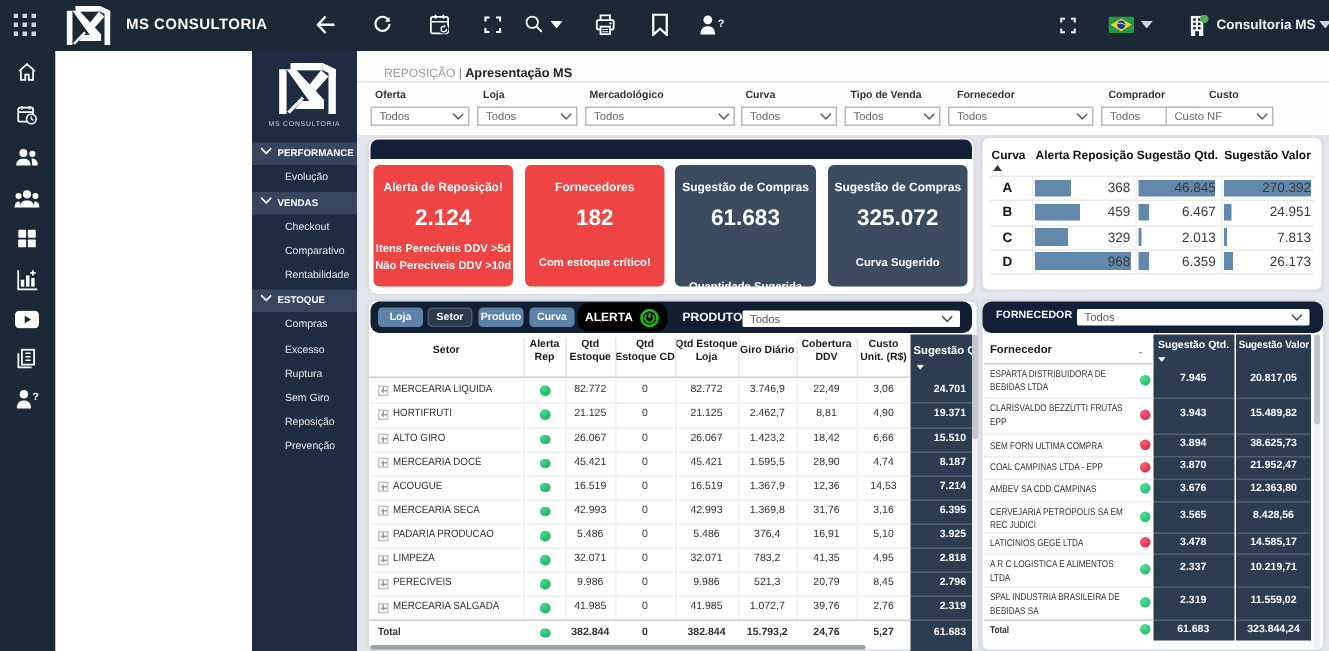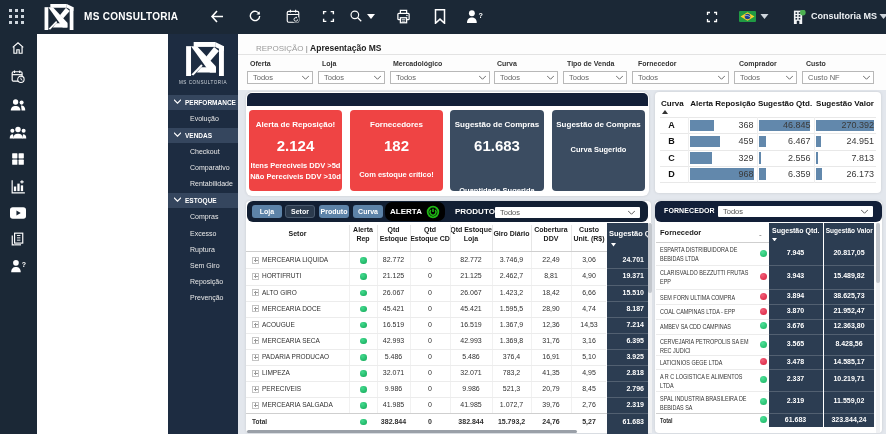--- a/index.html
+++ b/index.html
@@ -268,21 +268,21 @@
     </svg></div>
 <div class="abs fdrop" style="left:563px;width:64px">Todos<svg class="chev" width="7" height="5" viewBox="0 0 8 5">
       <path d="M0,0.5 L4,4.5 L8,0.5" stroke="#666" stroke-width="1.1" fill="none"></path>
     </svg></div>
 <div class="abs fdrop" style="left:632px;width:97px">Todos<svg class="chev" width="7" height="5" viewBox="0 0 8 5">
       <path d="M0,0.5 L4,4.5 L8,0.5" stroke="#666" stroke-width="1.1" fill="none"></path>
     </svg></div>
 <div class="abs fdrop" style="left:734px;width:63px">Todos<svg class="chev" width="7" height="5" viewBox="0 0 8 5">
       <path d="M0,0.5 L4,4.5 L8,0.5" stroke="#666" stroke-width="1.1" fill="none"></path>
     </svg></div>
-<div class="abs fdrop" style="left:802px;width:72px">Custo NF<svg class="chev" width="7" height="5" viewBox="0 0 8 5">
+<div class="abs fdrop" style="left:777px;width:72px">Custo NF<svg class="chev" width="7" height="5" viewBox="0 0 8 5">
       <path d="M0,0.5 L4,4.5 L8,0.5" stroke="#666" stroke-width="1.1" fill="none"></path>
     </svg></div>
 
 <div class="abs" style="left:246px;top:92px;width:403px;height:104px;background:#fff;border-radius:6px;box-shadow:0 0 3px rgba(0,0,0,0.12)"></div>
 <div class="abs" style="left:247px;top:93px;width:401px;height:13px;background:#121f38;border-radius:5px 5px 0 0"></div>
 <div class="abs card red" style="left:249px">
   <div class="t1">Alerta de Reposição!</div>
   <div class="big">2.124</div>
   <div class="t2" style="margin-top:7px">Itens Perecíveis DDV &gt;5d</div>
   <div class="t2" style="margin-top:2px">Não Perecíveis DDV &gt;10d</div>
@@ -292,20 +292,21 @@
   <div class="big">182</div>
   <div class="t2" style="margin-top:16px">Com estoque crítico!</div>
 </div>
 <div class="abs card slate" style="left:450px;width:94px">
   <div class="t1">Sugestão de Compras</div>
   <div class="big">61.683</div>
   <div class="t2" style="margin-top:32px">Quantidade Sugerida</div>
 </div>
 <div class="abs card slate" style="left:552px;width:93px">
   <div class="t1">Sugestão de Compras</div>
+  <div class="big">325.072</div>
   <div class="t2" style="margin-top:16px">Curva Sugerido</div>
 </div>
 
 <div class="abs" style="left:655px;top:92px;width:226px;height:101px;background:#fff;border-radius:4px;box-shadow:0 0 3px rgba(0,0,0,0.12)">
   <div class="abs" style="left:6px;top:7px;font-size:8px;font-weight:bold;color:#111">Curva</div>
   <div class="abs" style="left:35px;top:7px;width:66px;text-align:center;font-size:8px;font-weight:bold;color:#111;white-space:nowrap">Alerta Reposição</div>
   <div class="abs" style="left:102px;top:7px;width:56px;text-align:center;font-size:8px;font-weight:bold;color:#111;white-space:nowrap">Sugestão Qtd.</div>
   <div class="abs" style="left:160px;top:7px;width:60px;text-align:center;font-size:8px;font-weight:bold;color:#111;white-space:nowrap">Sugestão Valor</div>
   <svg class="abs" style="left:7px;top:18px" width="6" height="4" viewBox="0 0 6 4">
       <path d="M3,0 L6,4 L0,4 Z" fill="#333"></path>
@@ -338,21 +339,21 @@
   <div class="abs" style="left:161px;top:43.8px;width:5.4px;height:11.5px;background:#6288ac"></div>
   <div class="abs" style="left:161px;top:60.1px;width:1.7px;height:11.5px;background:#6288ac"></div>
   <div class="abs" style="left:161px;top:76.4px;width:5.6px;height:11.5px;background:#6288ac"></div>
 
   <div class="abs" style="right:127.5px;top:25px;height:16.3px;line-height:16.3px;font-size:9px;color:#3a3a3a">368</div>
   <div class="abs" style="right:127.5px;top:41.3px;height:16.3px;line-height:16.3px;font-size:9px;color:#3a3a3a">459</div>
   <div class="abs" style="right:127.5px;top:57.6px;height:16.3px;line-height:16.3px;font-size:9px;color:#3a3a3a">329</div>
   <div class="abs" style="right:127.5px;top:73.9px;height:16.3px;line-height:16.3px;font-size:9px;color:#3a3a3a">968</div>
   <div class="abs" style="right:70.5px;top:25px;height:16.3px;line-height:16.3px;font-size:9px;color:#3a3a3a">46.845</div>
   <div class="abs" style="right:70.5px;top:41.3px;height:16.3px;line-height:16.3px;font-size:9px;color:#3a3a3a">6.467</div>
-  <div class="abs" style="right:70.5px;top:57.6px;height:16.3px;line-height:16.3px;font-size:9px;color:#3a3a3a">2.556</div>
+  <div class="abs" style="right:70.5px;top:57.6px;height:16.3px;line-height:16.3px;font-size:9px;color:#3a3a3a">2.013</div>
   <div class="abs" style="right:70.5px;top:73.9px;height:16.3px;line-height:16.3px;font-size:9px;color:#3a3a3a">6.359</div>
   <div class="abs" style="right:7px;top:25px;height:16.3px;line-height:16.3px;font-size:9px;color:#3a3a3a">270.392</div>
   <div class="abs" style="right:7px;top:41.3px;height:16.3px;line-height:16.3px;font-size:9px;color:#3a3a3a">24.951</div>
   <div class="abs" style="right:7px;top:57.6px;height:16.3px;line-height:16.3px;font-size:9px;color:#3a3a3a">7.813</div>
   <div class="abs" style="right:7px;top:73.9px;height:16.3px;line-height:16.3px;font-size:9px;color:#3a3a3a">26.173</div>
 </div>
 
 <div class="abs" style="left:246px;top:201px;width:405px;height:232px;background:#fff;border-radius:4px;box-shadow:0 0 3px rgba(0,0,0,0.12)"></div>
 <div class="abs" style="left:247px;top:201px;width:401px;height:21px;background:#121f33;border-radius:6px"></div>
 <div class="abs btn steel" style="left:252px;width:30px">Loja</div>

